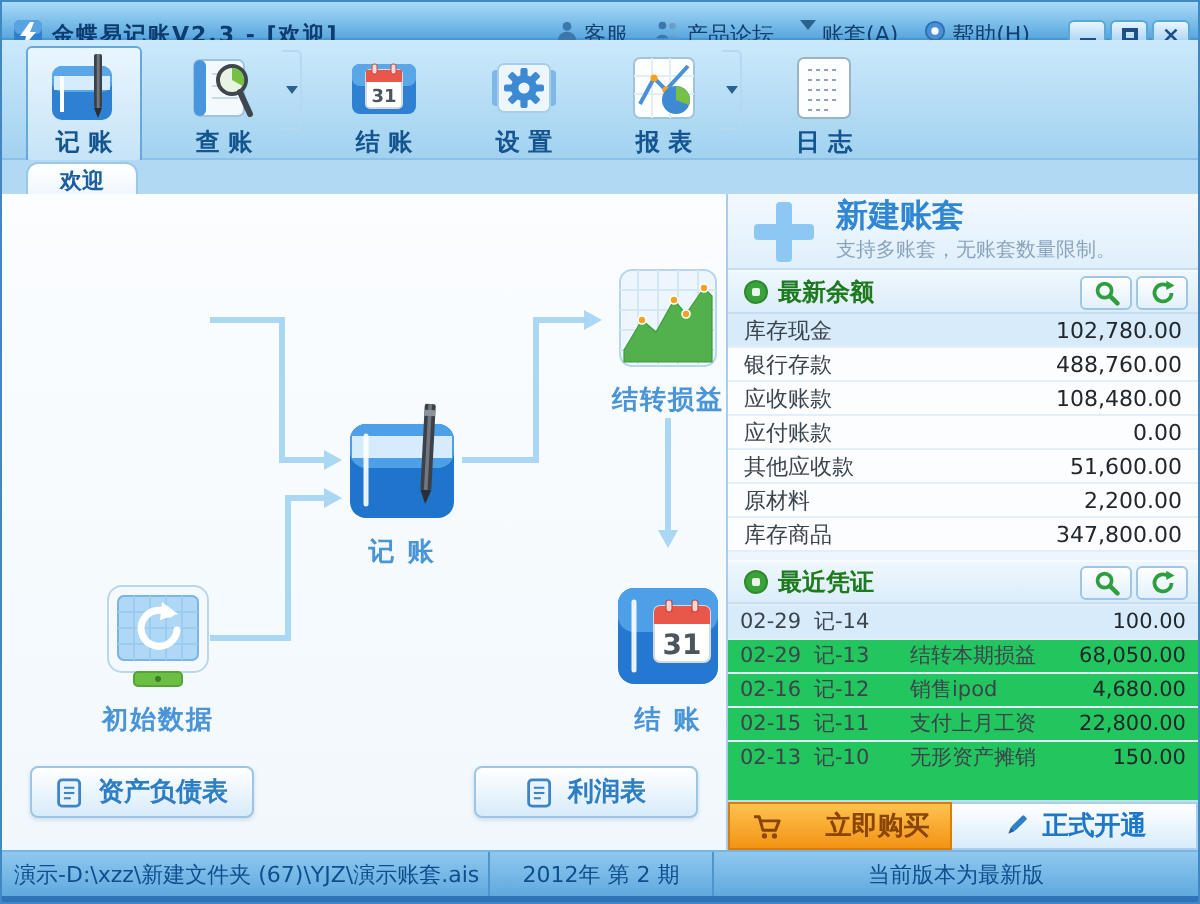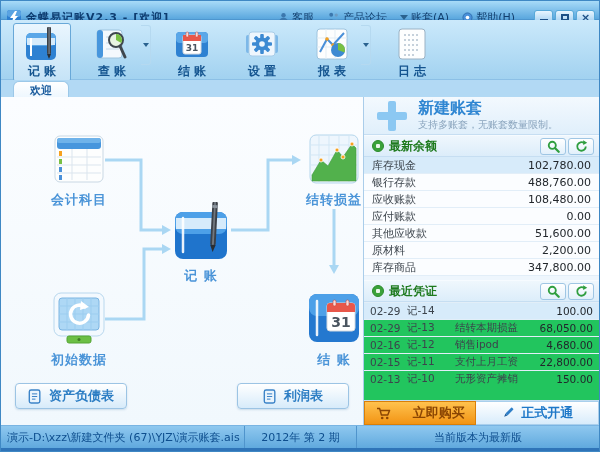--- a/index.html
+++ b/index.html
@@ -5,21 +5,21 @@
   * { margin:0; padding:0; box-sizing:border-box; }
   html,body { width:600px; height:452px; overflow:hidden; font-family:"DejaVu Sans","Liberation Sans",sans-serif; }
   .window { width:600px; height:452px; border:1px solid #3f88c4; background:#eaf4fc; display:flex; flex-direction:column; }
 
   
   .titlebar { height:19px; background:linear-gradient(#a8dbf8,#5aa7de); border-bottom:1px solid #4d96cf;
               display:flex; align-items:center; padding:14px 4px 0 6px; flex-shrink:0; }
   .logo { width:14px; height:14px; margin-right:5px; display:inline-flex; }
   .title { font-size:11px; font-weight:bold; color:#0d3c70; letter-spacing:1px; }
   .tb-right { margin-left:auto; display:flex; align-items:center; gap:13px; }
-  .tb-link { display:inline-flex; align-items:center; gap:3px; font-size:11px; color:#123f6e; cursor:pointer; }
+  .tb-link { display:inline-flex; gap:3px; font-size:11px; color:#123f6e; cursor:pointer; }
   .caret-down { width:0; height:0; border-left:4px solid transparent; border-right:4px solid transparent; border-top:5px solid #2a628f; display:inline-block; }
   .winbtns { display:flex; gap:2px; margin-left:6px; }
   .winbtn { width:19px; height:14px; border:1px solid #58a9d8; border-radius:3px;
             background:linear-gradient(#e8f6ff,#9fcdf0); display:inline-flex; align-items:center; justify-content:center; cursor:pointer; }
   .ic-min { width:8px; height:0; border-bottom:2px solid #1c4f86; margin-top:6px; }
   .ic-max { width:8px; height:7px; border:2px solid #1c4f86; }
   .ic-close { font-size:11px; font-weight:bold; color:#1c4f86; line-height:1; }
 
   
   .toolbar { height:60px; background:linear-gradient(#cbe9fb,#a2d2f0); border-bottom:1px solid #8cc0e6;
@@ -285,39 +285,20 @@
         <polyline points="104,63 140,63 140,133 161,133" fill="none" stroke="#aad7f3" stroke-width="3"></polyline>
         <polygon points="161,128 161,138 170,133" fill="#aad7f3"></polygon>
         <polyline points="104,222 143,222 143,152 161,152" fill="none" stroke="#aad7f3" stroke-width="3"></polyline>
         <polygon points="161,147 161,157 170,152" fill="#aad7f3"></polygon>
         <polyline points="230,133 267,133 267,63 291,63" fill="none" stroke="#aad7f3" stroke-width="3"></polyline>
         <polygon points="291,58 291,68 300,63" fill="#aad7f3"></polygon>
         <line x1="333" y1="112" x2="333" y2="168" stroke="#aad7f3" stroke-width="3"></line>
         <polygon points="328,168 338,168 333,177" fill="#aad7f3"></polygon>
       </svg>
 
-      <div class="node" style="left:36px; top:36px;">
-        <span class="node-icon">
-          <svg width="52" height="52" viewBox="0 0 52 52">
-              <rect x="2" y="3" width="48" height="46" rx="5" fill="#fdfefe" stroke="#c9d8e4"></rect>
-              <rect x="4" y="5" width="44" height="11" rx="3" fill="#4796dd"></rect>
-              <rect x="4" y="5" width="44" height="5" rx="2.5" fill="#6fb3ea"></rect>
-              <line x1="19" y1="16" x2="19" y2="47" stroke="#dbe5ee"></line>
-              <line x1="34" y1="16" x2="34" y2="47" stroke="#dbe5ee"></line>
-              <line x1="4" y1="24" x2="48" y2="24" stroke="#dbe5ee"></line>
-              <line x1="4" y1="32" x2="48" y2="32" stroke="#dbe5ee"></line>
-              <line x1="4" y1="40" x2="48" y2="40" stroke="#dbe5ee"></line>
-              <rect x="6" y="18" width="3" height="5" fill="#f6a11f"></rect>
-              <rect x="6" y="26" width="3" height="5" fill="#78c043"></rect>
-              <rect x="6" y="34" width="3" height="5" fill="#4a90d9"></rect>
-              <rect x="6" y="42" width="3" height="5" fill="#4a90d9"></rect>
-            </svg>
-        </span>
-        <span class="node-label">会计科目</span>
-      </div>
 
       <div class="node" style="left:291px; top:36px;">
         <span class="node-icon">
           <svg width="52" height="52" viewBox="0 0 52 52">
               <rect x="2" y="2" width="48" height="48" rx="6" fill="#eef6fd" stroke="#b5d6ec"></rect>
               <line x1="11" y1="2" x2="11" y2="50" stroke="#d3e7f5"></line>
               <line x1="21" y1="2" x2="21" y2="50" stroke="#d3e7f5"></line>
               <line x1="31" y1="2" x2="31" y2="50" stroke="#d3e7f5"></line>
               <line x1="41" y1="2" x2="41" y2="50" stroke="#d3e7f5"></line>
               <line x1="2" y1="12" x2="50" y2="12" stroke="#d3e7f5"></line>

